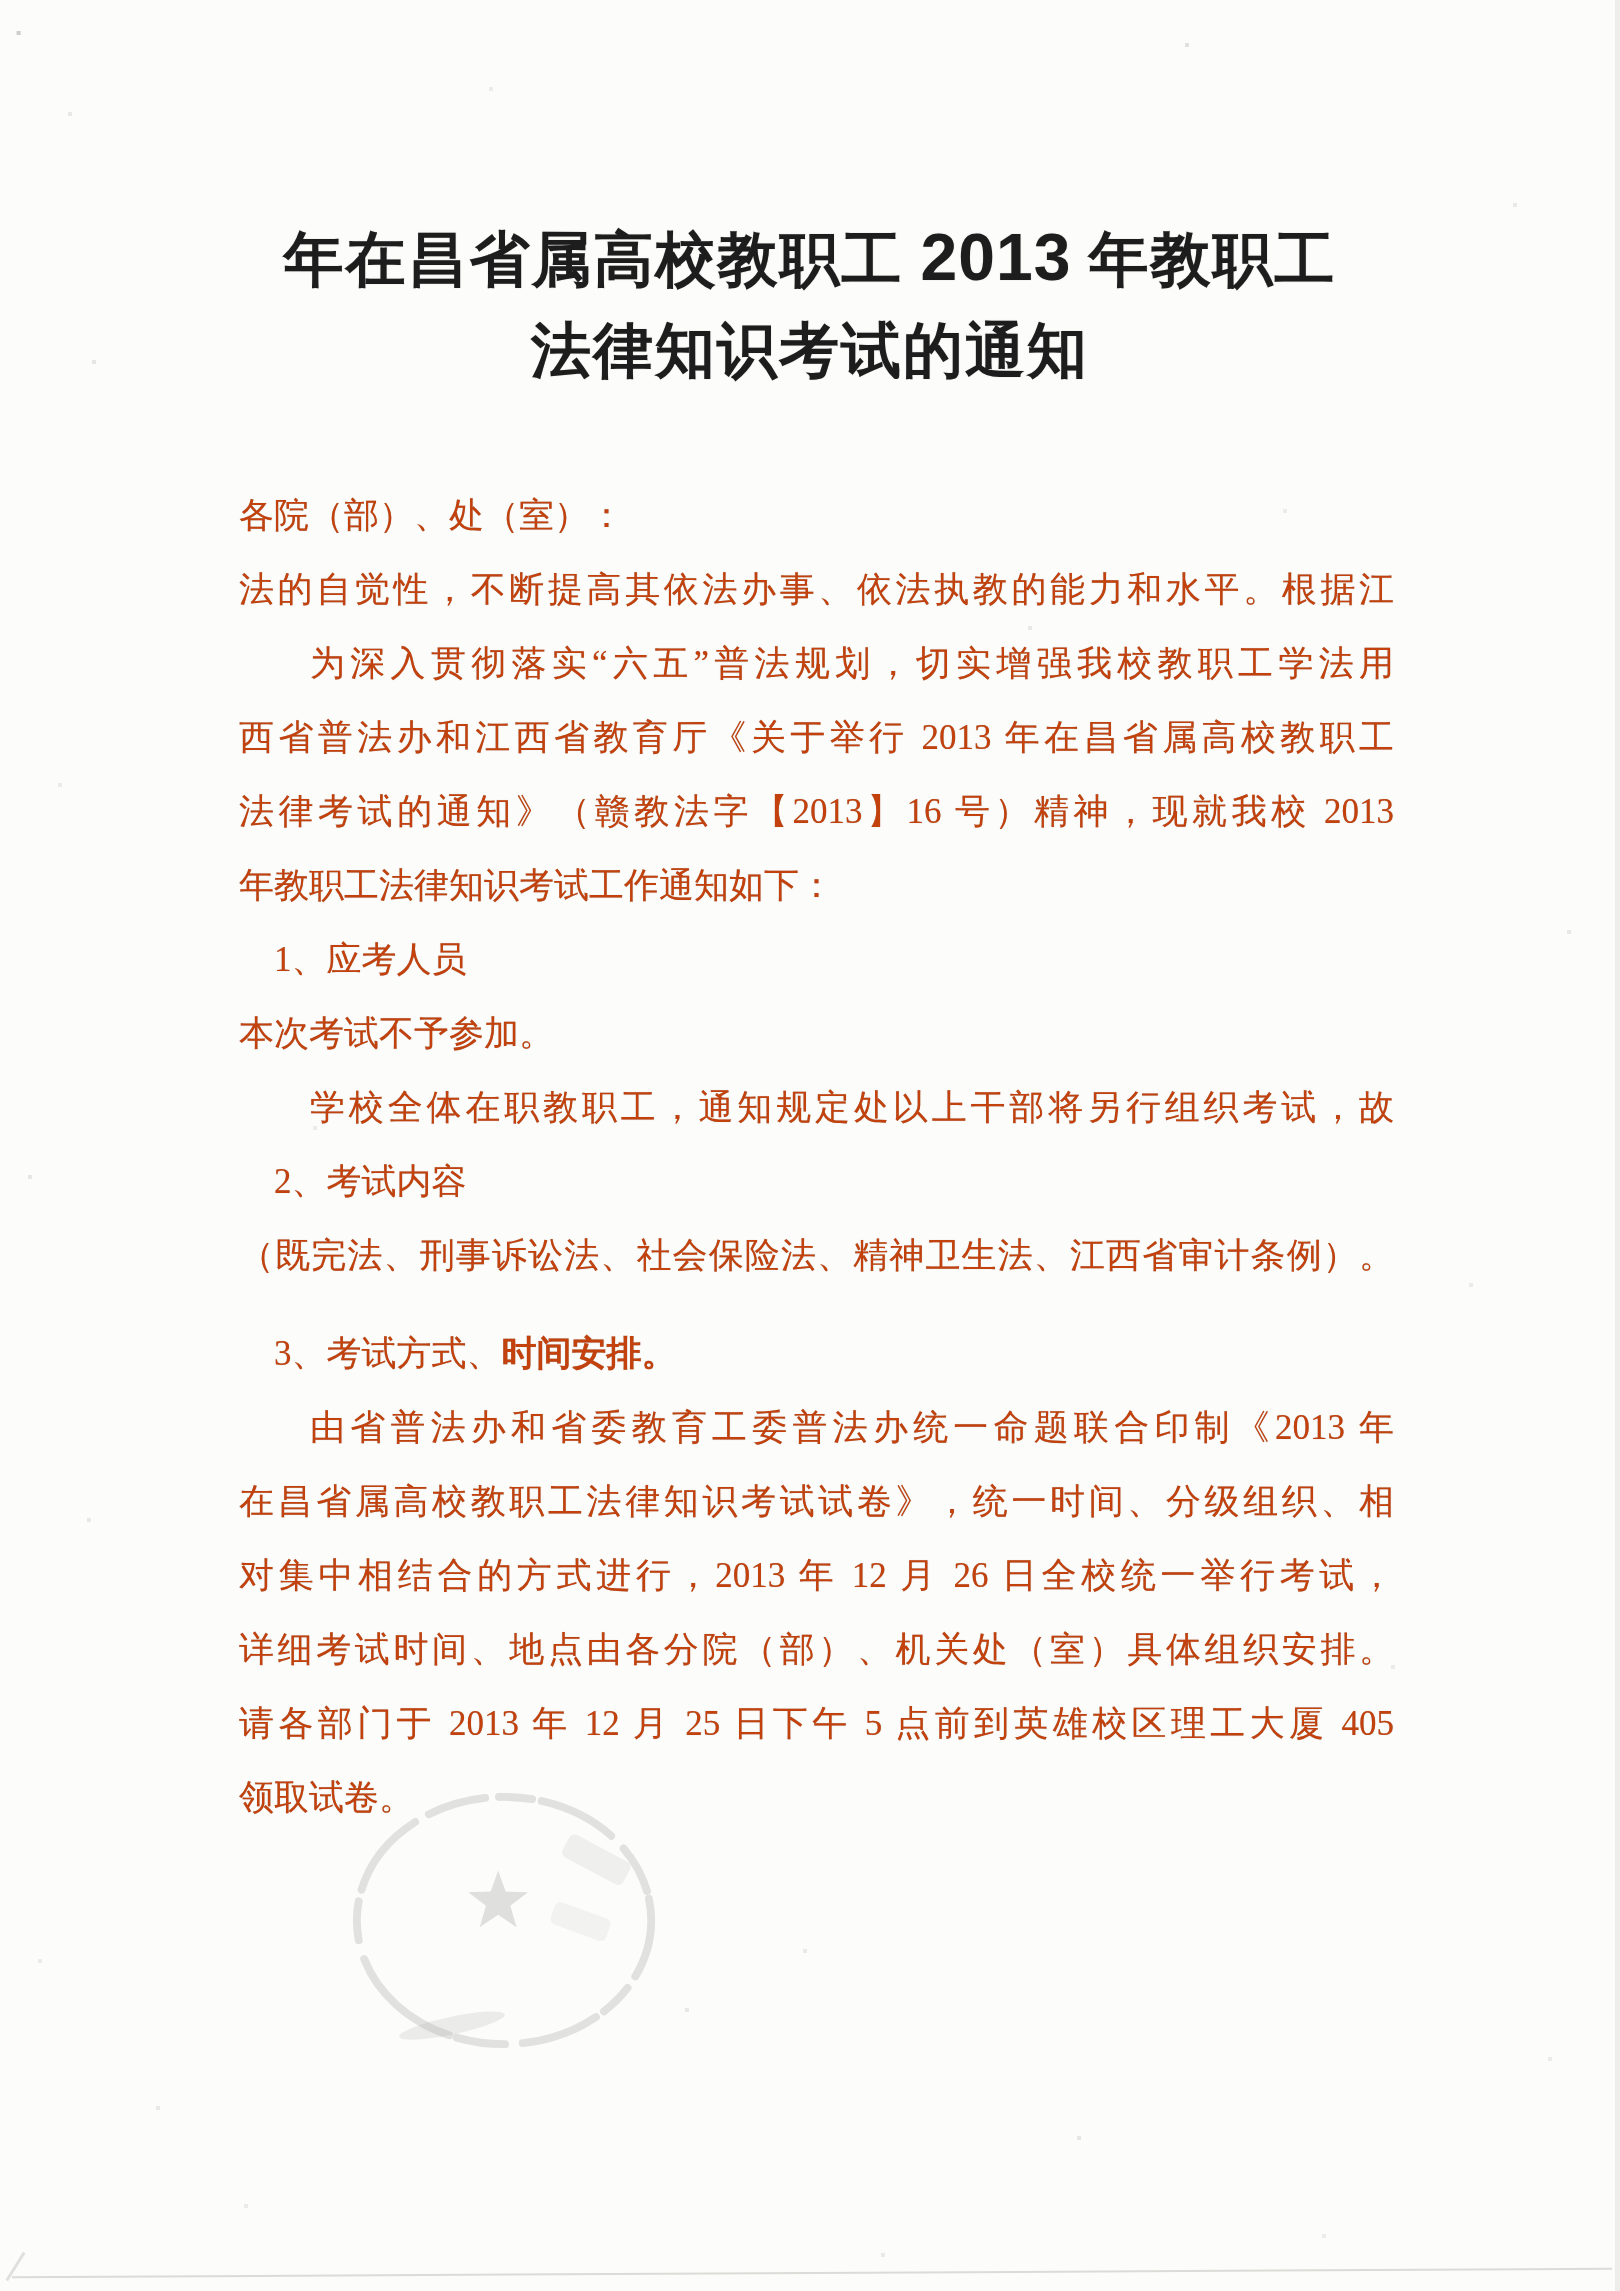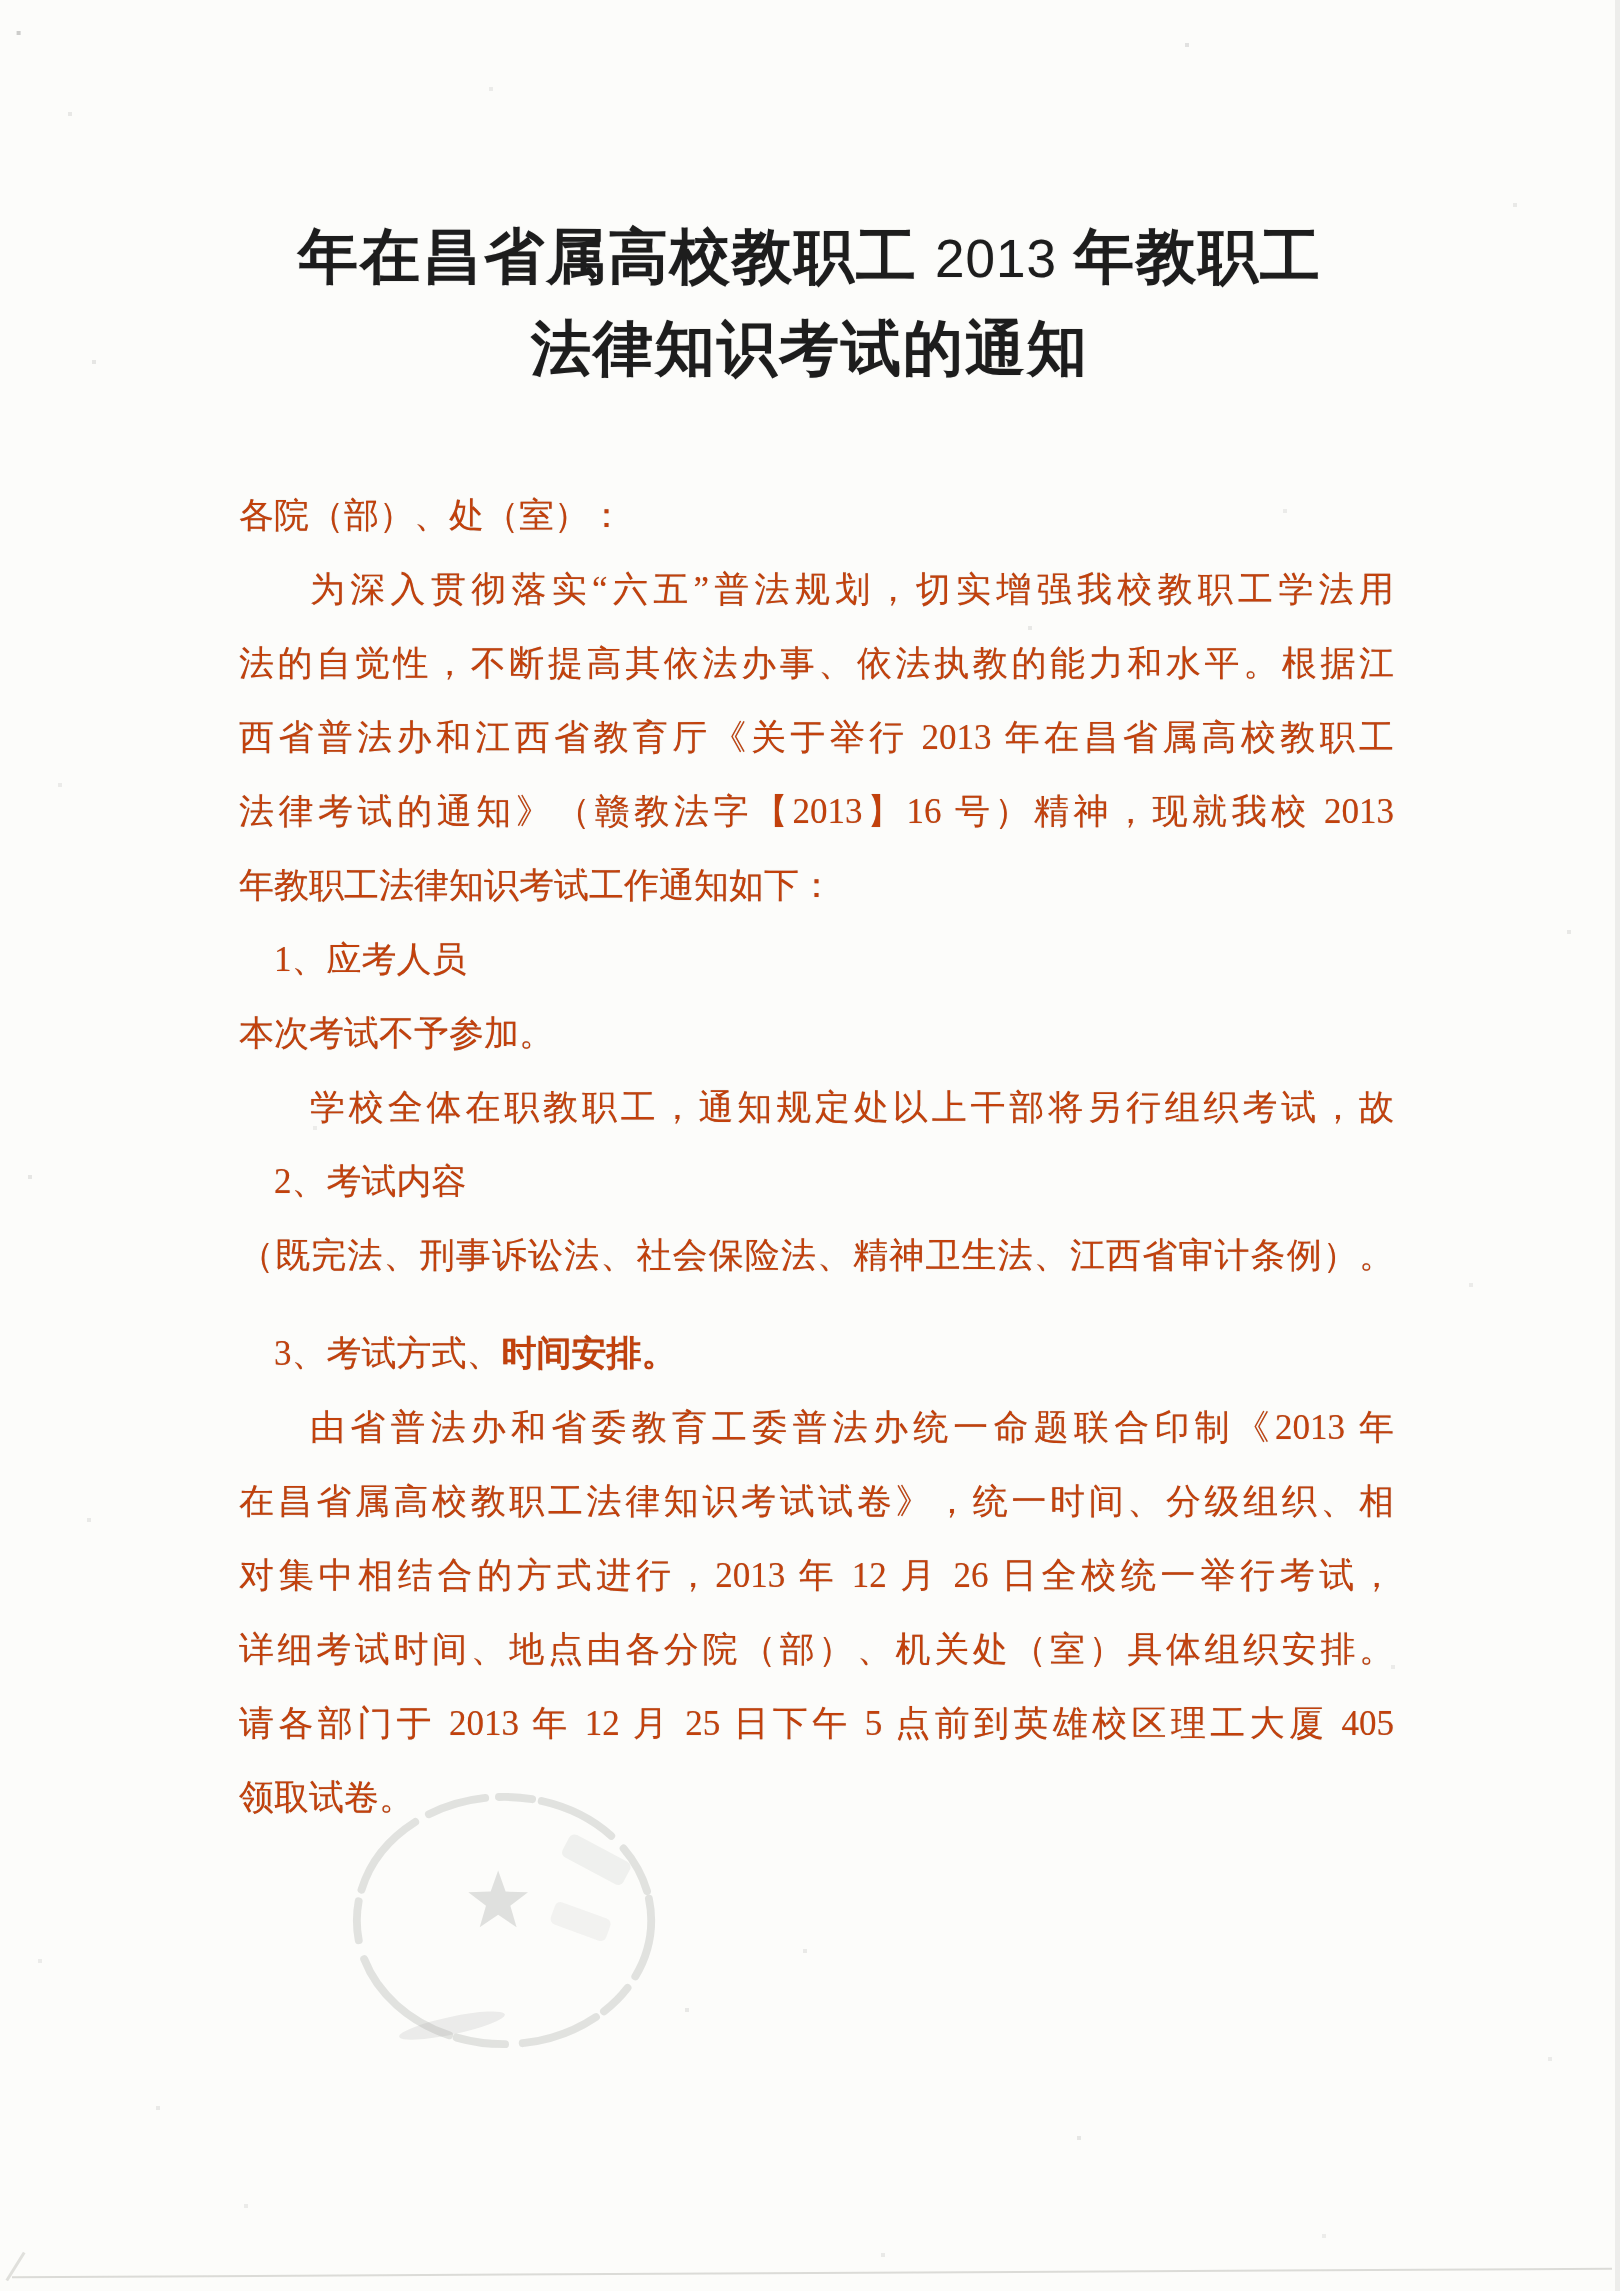--- a/index.html
+++ b/index.html
@@ -16,21 +16,21 @@
   .title{
     position:absolute;top:212px;left:0;width:100%;
     text-align:center;
     font-size:60px;line-height:91px;
     font-weight:bold;letter-spacing:2px;
     color:#1d1d1d;
     text-shadow:0 0 1px rgba(40,40,40,.35);
   }
   .title .num{
     font-family:"Liberation Sans","DejaVu Sans",sans-serif;
-    font-weight:400;font-size:53px;letter-spacing:1px;
+    font-weight:700;font-size:66px;letter-spacing:1px;
   }
   
   .body-text{
     position:absolute;top:479px;left:239px;width:1155px;
     font-size:35px;
     color:#c2410c;
     text-shadow:0 0 0.8px rgba(55,55,55,.4);
   }
   .line{height:74px;line-height:74px;overflow:hidden;}
   .line.fill{text-align:justify;text-align-last:justify;}
@@ -88,22 +88,22 @@
 
 <div class="page">
 
   <div class="title">
     <div><span>年在昌省属高校教职工 </span><span class="num">2013</span><span> 年教职工</span></div>
     <div>法律知识考试的通知</div>
   </div>
 
   <div class="body-text">
       <div class="line" style="padding-left: 0px;"><span>各院（部）、处（室）：</span></div>
+      <div class="line fill" style="padding-left: 0px;"><span>法的自觉性，不断提高其依法办事、依法执教的能力和水平。根据江</span></div>
       <div class="line fill" style="padding-left: 71px;"><span>为深入贯彻落实“六五”普法规划，切实增强我校教职工学法用</span></div>
-      <div class="line fill" style="padding-left: 0px;"><span>法的自觉性，不断提高其依法办事、依法执教的能力和水平。根据江</span></div>
       <div class="line fill" style="padding-left: 0px;"><span>西省普法办和江西省教育厅《关于举行 2013 年在昌省属高校教职工</span></div>
       <div class="line fill" style="padding-left: 0px;"><span>法律考试的通知》（赣教法字【2013】16 号）精神，现就我校 2013</span></div>
       <div class="line" style="padding-left: 0px;"><span>年教职工法律知识考试工作通知如下：</span></div>
       <div class="line" style="padding-left: 35px;"><span>1、应考人员</span></div>
       <div class="line" style="padding-left: 0px;"><span>本次考试不予参加。</span></div>
       <div class="line fill" style="padding-left: 71px;"><span>学校全体在职教职工，通知规定处以上干部将另行组织考试，故</span></div>
       <div class="line" style="padding-left: 35px;"><span>2、考试内容</span></div>
       <div class="line fill" style="padding-left: 0px;"><span>（既完法、刑事诉讼法、社会保险法、精神卫生法、江西省审计条例）。</span></div>
       <div class="line space-before" style="padding-left: 35px;"><span>3、考试方式、</span><span class="seg-bold">时间安排。</span></div>
       <div class="line fill" style="padding-left: 71px;"><span>由省普法办和省委教育工委普法办统一命题联合印制《2013 年</span></div>

